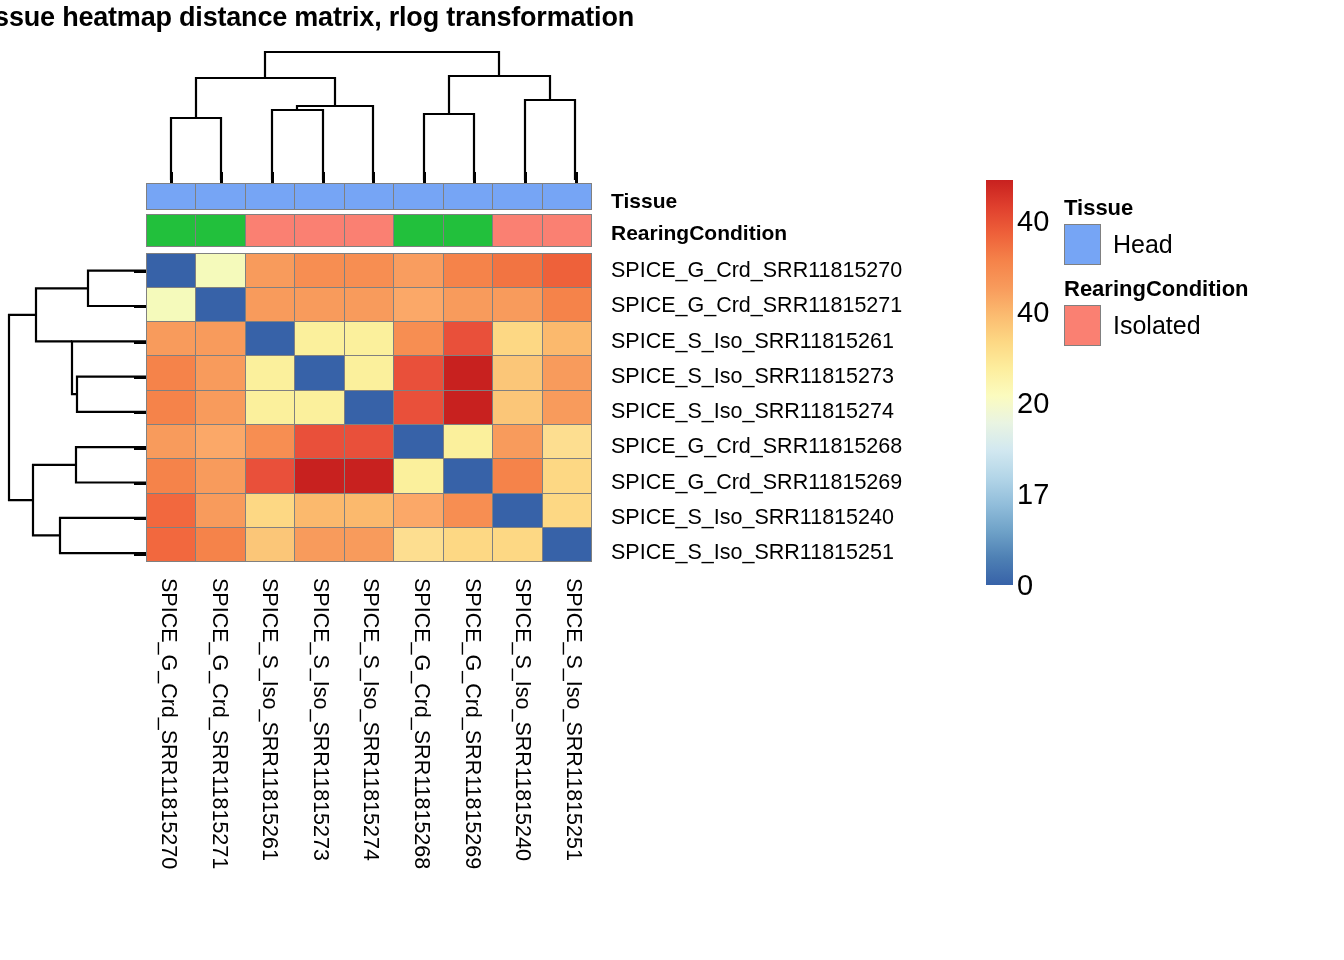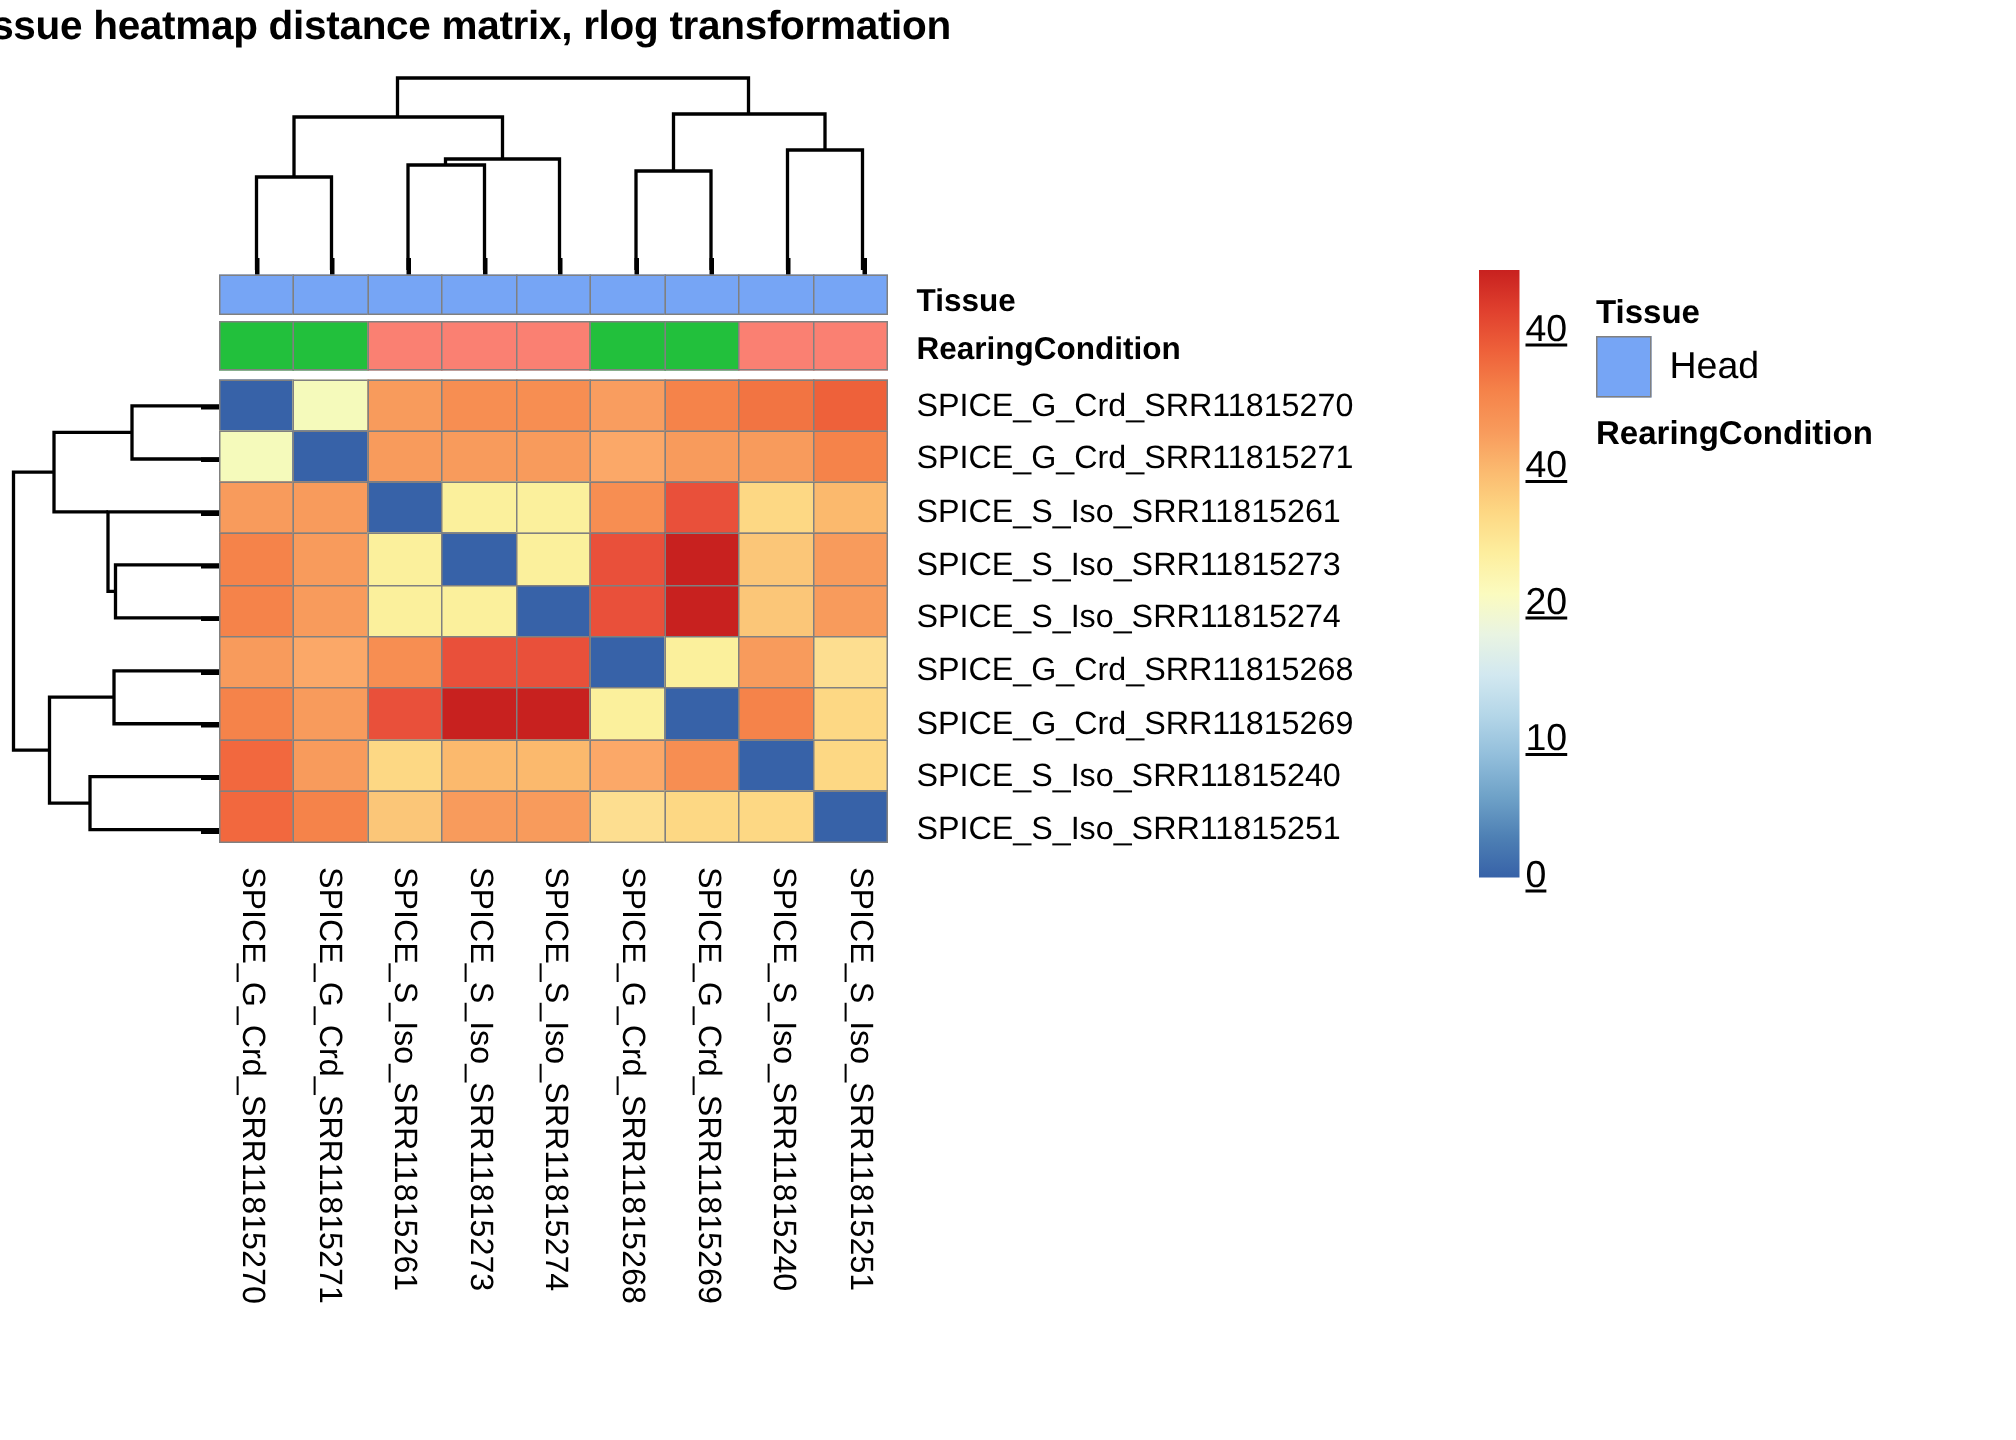--- a/index.html
+++ b/index.html
@@ -86,26 +86,25 @@
   .tick { position: absolute; background: #000; }
 
   
   .colorbar-wrap { position: absolute; }
   .colorbar {
     position: absolute;
     width: 27px;
   }
   .cb-tick-label {
     position: absolute;
-    font-size: 25px;
+    font-size: 29px;
     line-height: 1;
     white-space: nowrap;
     text-align: right;
     width: 46px;
-    text-decoration: underline;
   }
 
   
   .legend-block { position: absolute; }
   .legend-title {
     font-size: 22px;
     font-weight: bold;
     white-space: nowrap;
     line-height: 1;
     margin-bottom: 5px;
@@ -360,30 +359,34 @@
       <div class="collabel" style="left: 387.125px; top: 0px;">SPICE_S_Iso_SRR11815240</div>
       <div class="collabel" style="left: 437.675px; top: 0px;">SPICE_S_Iso_SRR11815251</div>
     </div>
 
   <div class="colorbar-wrap" style="left:986px; top:180px; width:110px; height:410px;">
     <div class="colorbar" id="colorbar-gradient" style="left: 0px; top: 0px; height: 405px; background: linear-gradient(rgb(200, 33, 31), rgb(224, 64, 46), rgb(238, 97, 58), rgb(245, 131, 74), rgb(248, 155, 92), rgb(251, 187, 112), rgb(253, 216, 132), rgb(253, 238, 158), rgb(251, 251, 191), rgb(233, 244, 226), rgb(210, 232, 240), rgb(180, 214, 232), rgb(146, 190, 219), rgb(111, 162, 200), rgb(78, 128, 180), rgb(55, 98, 168));"></div>
     <div id="colorbar-ticks">
         <div class="cb-tick-label" style="left: 31px; top: 26.9551px; text-align: left;">40</div>
         <div class="cb-tick-label" style="left: 31px; top: 117.966px; text-align: left;">40</div>
         <div class="cb-tick-label" style="left: 31px; top: 208.978px; text-align: left;">20</div>
-        <div class="cb-tick-label" style="left: 31px; top: 299.989px; text-align: left;">10</div>
+        <div class="cb-tick-label" style="left: 31px; top: 299.989px; text-align: left;">17</div>
         <div class="cb-tick-label" style="left: 31px; top: 391px; text-align: left;">0</div>
       </div>
   </div>
 
   <div class="legend-block" style="left:1064px; top:197px;">
     <div class="legend-title">Tissue</div>
     <div class="legend-item">
       <span class="legend-swatch" style="background:#76A5F5;"></span>
       <span class="legend-text">Head</span>
     </div>
   </div>
 
   <div class="legend-block" style="left:1064px; top:278px;">
     <div class="legend-title">RearingCondition</div>
+    <div class="legend-item">
+      <span class="legend-swatch" style="background:#FA8072;"></span>
+      <span class="legend-text">Isolated</span>
+    </div>
   </div>
 
 </div>
 
 </body></html>

